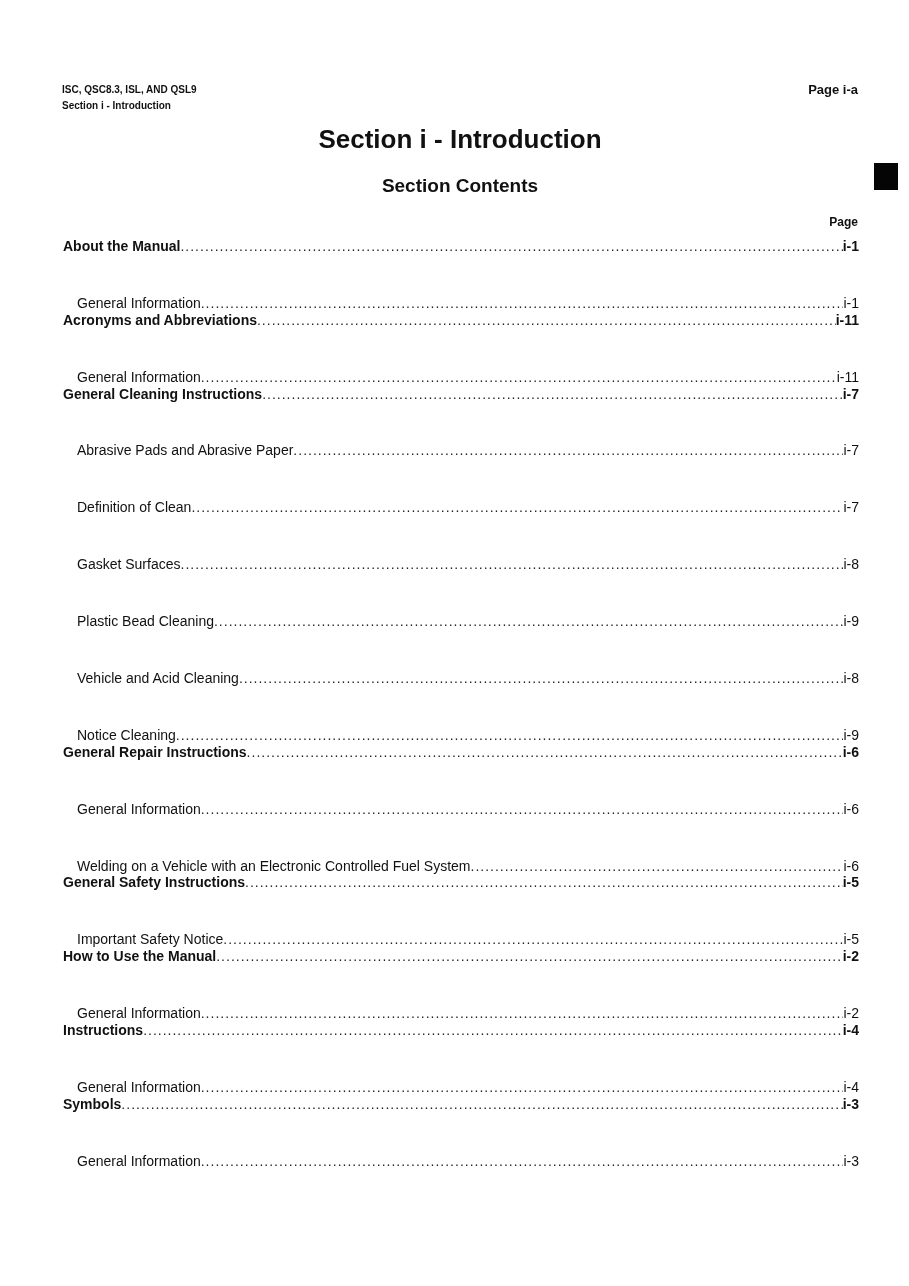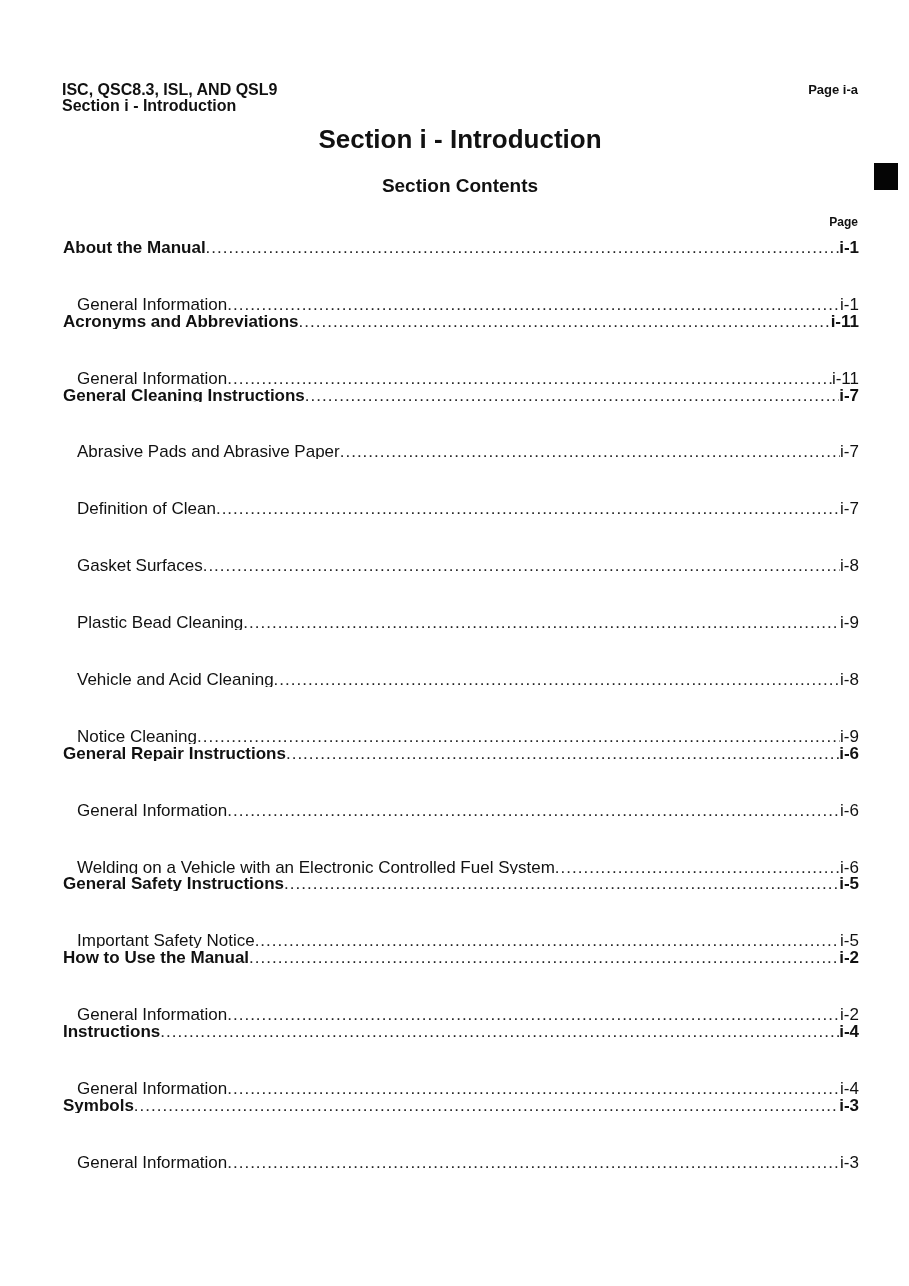--- a/index.html
+++ b/index.html
@@ -1,27 +1,27 @@
 <!DOCTYPE html>
 <html><head>
 <meta charset="utf-8">
 <style>
   html, body { margin: 0; padding: 0; }
   body {
     width: 909px; height: 1286px; background: #ffffff; position: relative;
     font-family: "Liberation Sans", sans-serif; color: #111; overflow: hidden;
   }
-  .hdr-left { position: absolute; left: 62px; top: 82px; font-weight: bold; font-size: 16px; line-height: 16px; }
+  .hdr-left { position: absolute; left: 62px; top: 82px; font-weight: bold; font-size: 10px; line-height: 16px; }
   .hdr-right { position: absolute; right: 51px; top: 82px; font-weight: bold; font-size: 13px; }
   .tab-marker { position: absolute; left: 874px; top: 163px; width: 24px; height: 27px; background: #050505; }
   .title { position: absolute; left: 0; width: 920px; top: 124px; text-align: center; font-weight: bold; font-size: 26px; }
   .subtitle { position: absolute; left: 0; width: 920px; top: 175px; text-align: center; font-weight: bold; font-size: 19px; }
   .page-col { position: absolute; right: 51px; top: 215px; font-weight: bold; font-size: 12px; }
   .toc { position: absolute; left: 63px; top: 238px; width: 796px; }
-  .row { display: flex; align-items: baseline; height: 16.9px; font-size: 17px; white-space: nowrap; overflow: hidden; }
+  .row { display: flex; align-items: baseline; height: 16.9px; font-size: 14px; white-space: nowrap; overflow: hidden; }
   .row.l1 { font-weight: bold; }
   .row.l2 { padding-left: 14px; font-weight: normal; margin-top: 40px; }
   .row .lbl { flex: 0 0 auto; }
   .row .dots { flex: 1 1 auto; overflow: hidden; white-space: nowrap; font-weight: normal; letter-spacing: 1px; color: #222; }
   .row .dots::before { content: "........................................................................................................................................................................................................................................"; }
   .row .pg { flex: 0 0 auto; }
 </style>
 </head>
 <body>
 

